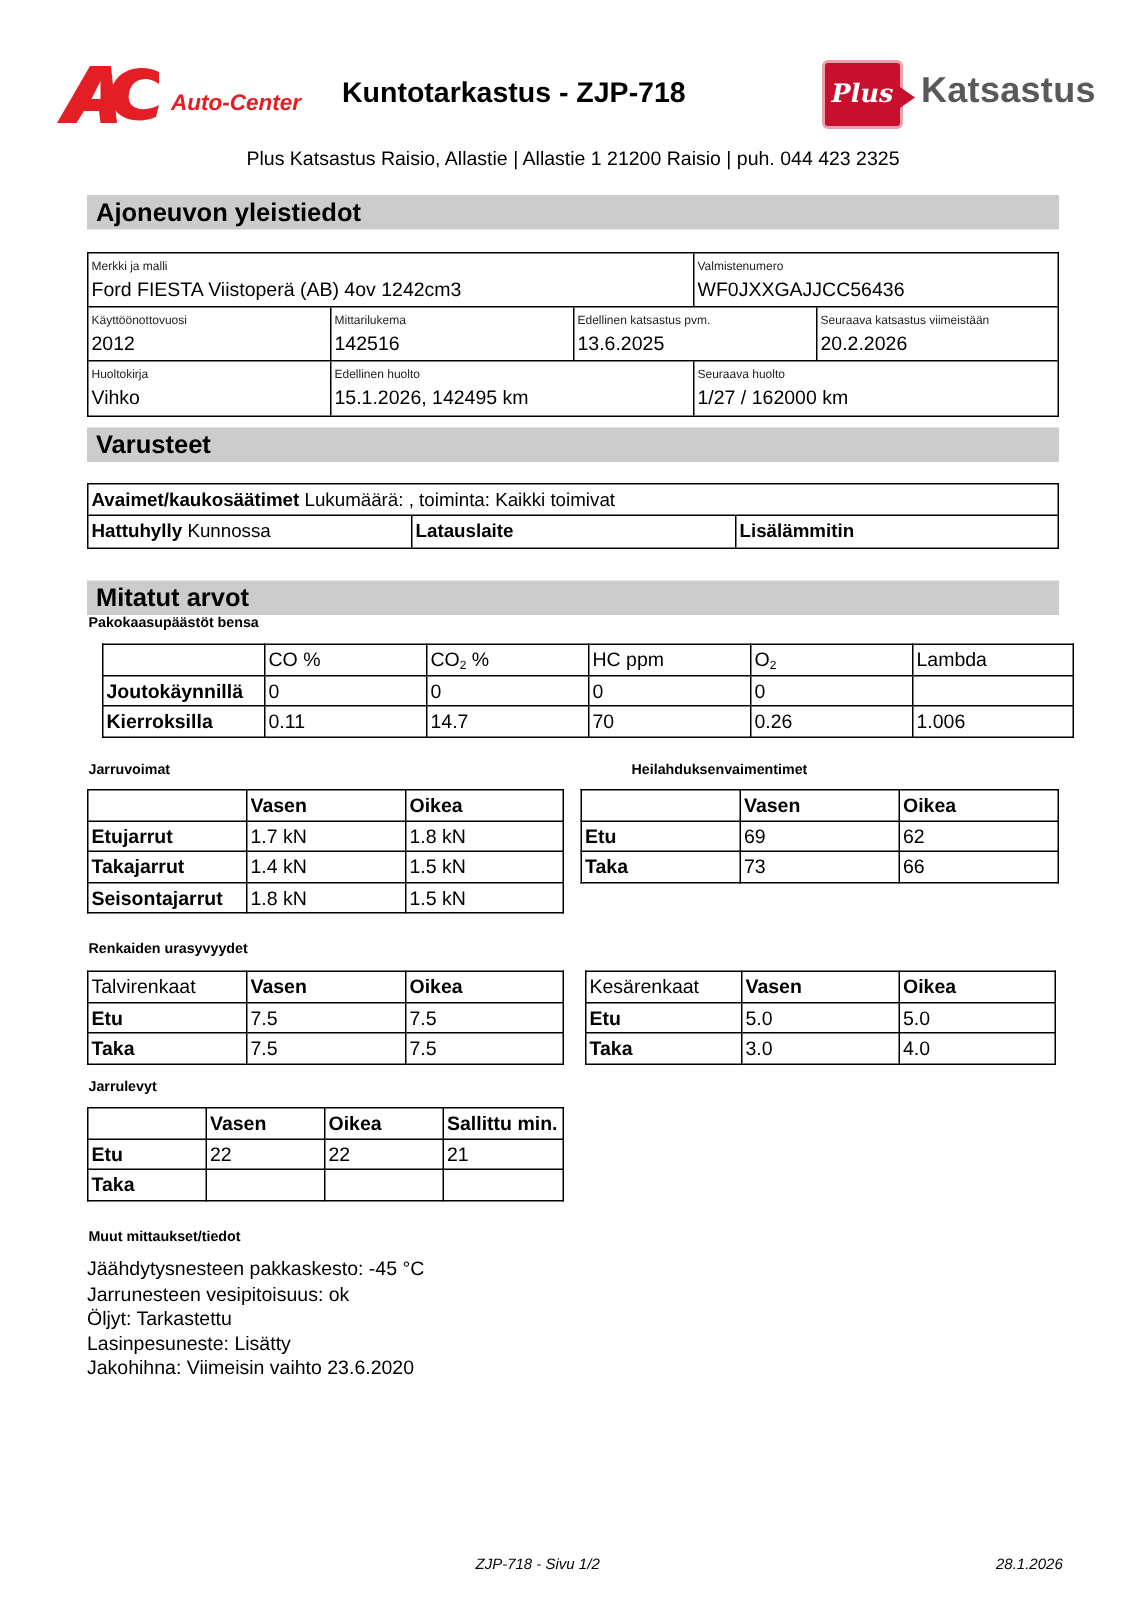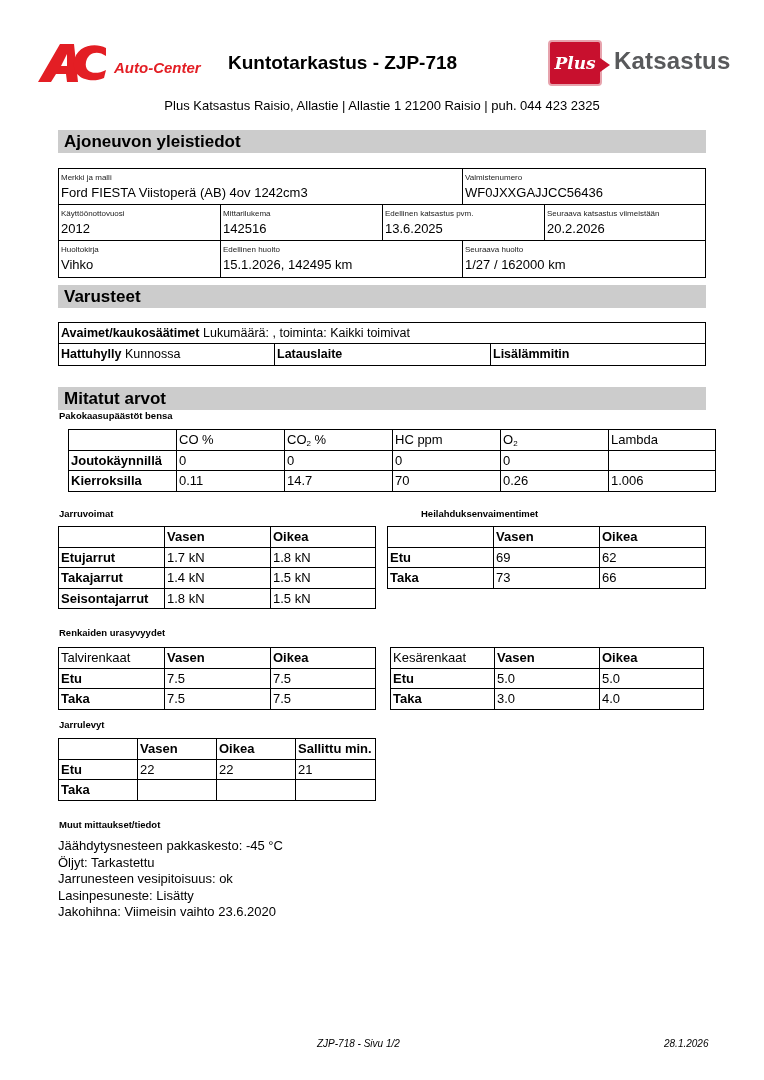--- a/index.html
+++ b/index.html
@@ -277,20 +277,20 @@
     <td></td>
     <td></td>
     <td></td>
   </tr>
 </tbody>
   </table>
 
 <div class="abs subhead" style="left:59px; top:819px;">Muut mittaukset/tiedot</div>
 <div class="abs other">
   <div>Jäähdytysnesteen pakkaskesto: -45 °C</div>
+  <div>Jarrunesteen vesipitoisuus: ok</div>
   <div>Öljyt: Tarkastettu</div>
-  <div>Jarrunesteen vesipitoisuus: ok</div>
   <div>Lasinpesuneste: Lisätty</div>
   <div>Jakohihna: Viimeisin vaihto 23.6.2020</div>
 </div>
 
 <div class="abs footer-l">ZJP-718 - Sivu 1/2</div>
 <div class="abs footer-r">28.1.2026</div>
 
 </body></html>

